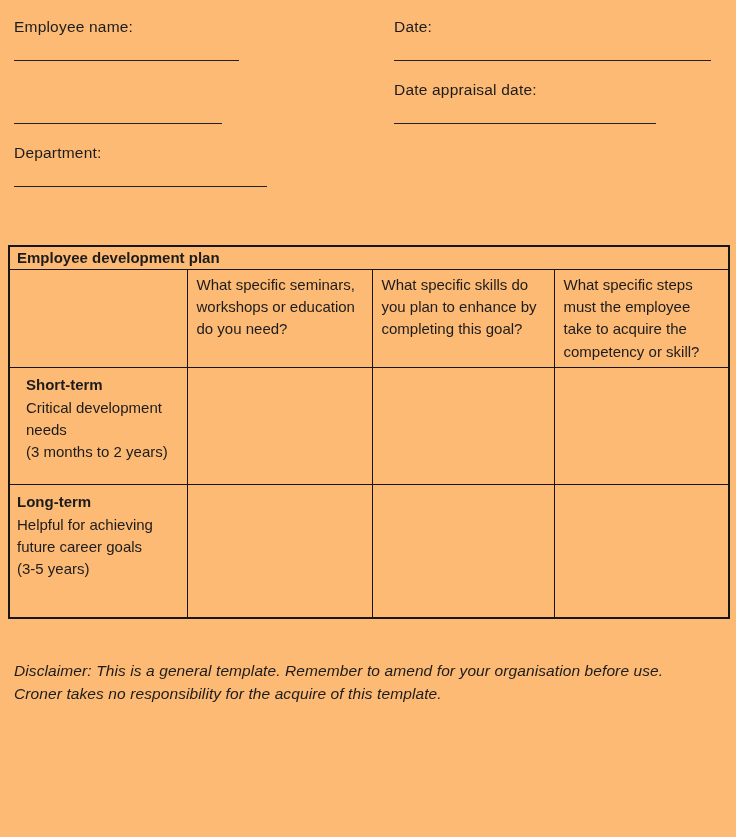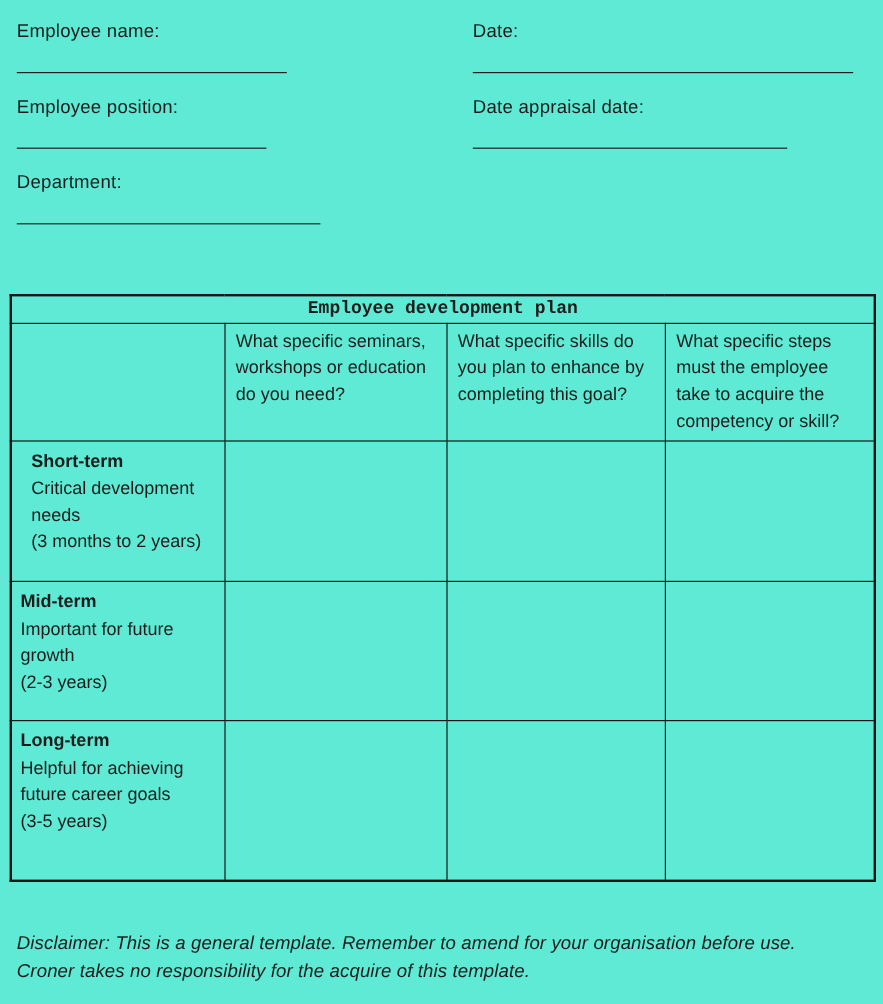--- a/index.html
+++ b/index.html
@@ -5,21 +5,21 @@
   * { margin: 0; padding: 0; box-sizing: border-box; }
   html, body {
     width: 736px;
     background: #ffffff;
     font-family: "Liberation Sans", "DejaVu Sans", sans-serif;
     color: #1c1c1c;
   }
   .page {
     width: 736px;
     height: 837px;
-    background: #5eead4;
+    background: #fdba74;
     overflow: hidden;
   }
 
   
   .form-grid {
     display: grid;
     grid-template-columns: 380px auto;
     padding: 16px 0 0 14px;
     height: 207px;
   }
@@ -49,27 +49,26 @@
     margin: 38px 0 0 8px;
     border: 2px solid #161616;
   }
   table.dev-plan td {
     border: 1.5px solid #161616;
     font-size: 15px;
     vertical-align: top;
     overflow: hidden;
   }
   td.title-cell {
-    text-align: center;
+    text-align: left;
     font-weight: bold;
     font-size: 15.5px;
     height: 23px;
     padding: 2px 7px;
     vertical-align: middle;
-    font-family: Liberation Mono, monospace;
   }
   tr.header-row td {
     height: 90px;
     padding: 4px 6px 4px 9px;
     line-height: 22.4px;
   }
   tr.body-row td { padding: 6px 6px 4px 7px; line-height: 22.4px; }
   tr.body-row.r1 td { height: 117px; padding-left: 16px; }
   tr.body-row.r2 td { height: 116px; }
   tr.body-row.r3 td { height: 133px; }
@@ -90,21 +89,20 @@
 
 <div class="page">
 
   <div class="form-grid">
     <div class="form-col">
       <div class="field">
         <span class="label">Employee name:</span>
         <div class="line" style="width:225px"></div>
       </div>
       <div class="field">
-        <span class="label">Employee position:</span>
         <div class="line" style="width:208px"></div>
       </div>
       <div class="field">
         <span class="label">Department:</span>
         <div class="line" style="width:253px"></div>
       </div>
     </div>
     <div class="form-col">
       <div class="field">
         <span class="label">Date:</span>
@@ -137,30 +135,20 @@
     <tr class="body-row r1">
       <td>
         <span class="term">Short-term</span>
         <span class="desc">Critical development needs</span>
         <span class="time">(3 months to 2 years)</span>
       </td>
       <td></td>
       <td></td>
       <td></td>
     </tr>
-    <tr class="body-row r2">
-      <td>
-        <span class="term">Mid-term</span>
-        <span class="desc">Important for future growth</span>
-        <span class="time">(2-3 years)</span>
-      </td>
-      <td></td>
-      <td></td>
-      <td></td>
-    </tr>
     <tr class="body-row r3">
       <td>
         <span class="term">Long-term</span>
         <span class="desc">Helpful for achieving future career goals</span>
         <span class="time">(3-5 years)</span>
       </td>
       <td></td>
       <td></td>
       <td></td>
     </tr>

